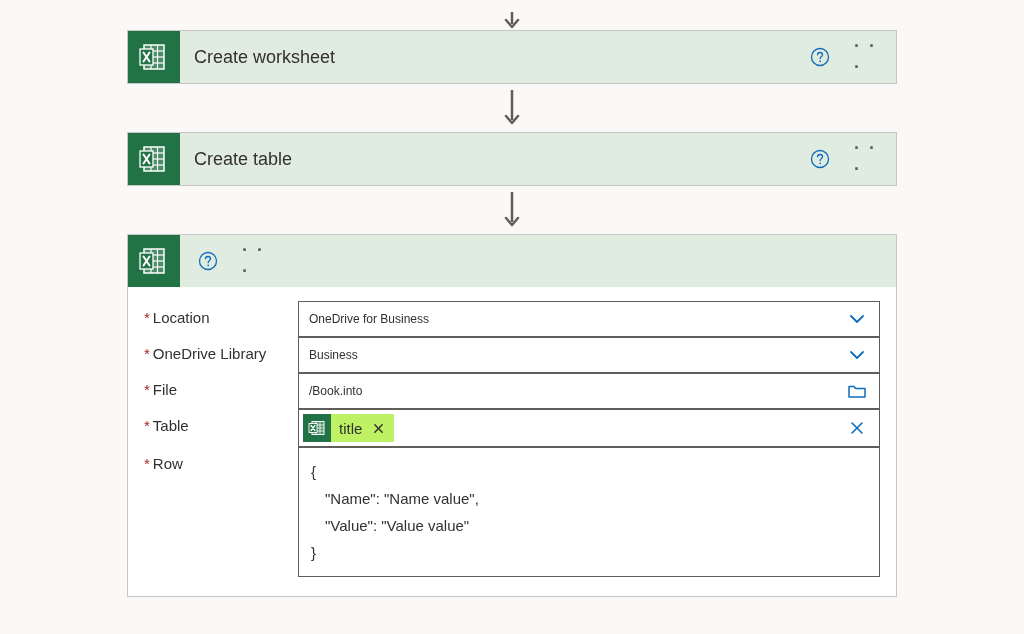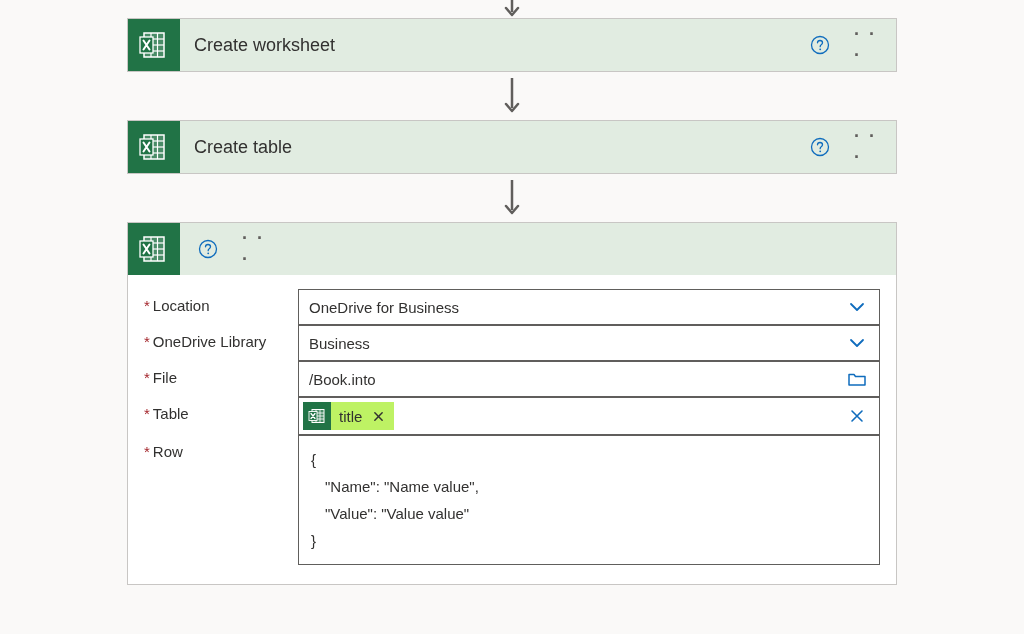--- a/index.html
+++ b/index.html
@@ -5,21 +5,21 @@
   * { box-sizing: border-box; margin: 0; padding: 0; }
   body {
     font-family: "Segoe UI", -apple-system, sans-serif;
     background: #faf9f8;
     width: 1024px;
     height: 634px;
     overflow: hidden;
     color: #323130;
   }
   .flow-container {
-    padding-top: 0;
+    padding-top: 12px;
     display: flex;
     flex-direction: column;
     align-items: center;
   }
   .arrow-down {
     width: 30px;
     height: 48px;
     display: flex;
     align-items: center;
     justify-content: center;
@@ -98,21 +98,21 @@
     flex-shrink: 0;
   }
   .req { color: #a4262c; margin-right: 3px; }
   .form-control {
     flex: 1;
     border: 1px solid #605e5c;
     min-height: 36px;
     display: flex;
     align-items: center;
     padding: 0 10px;
-    font-size: 15px;
+    font-size: 12px;
     background: #fff;
     position: relative;
   }
   .form-control .value { flex: 1; }
   .ctrl-icon {
     width: 24px; height: 24px;
     display: flex; align-items: center; justify-content: center;
     color: #0f6cbd;
     cursor: pointer;
     margin-left: 6px;

